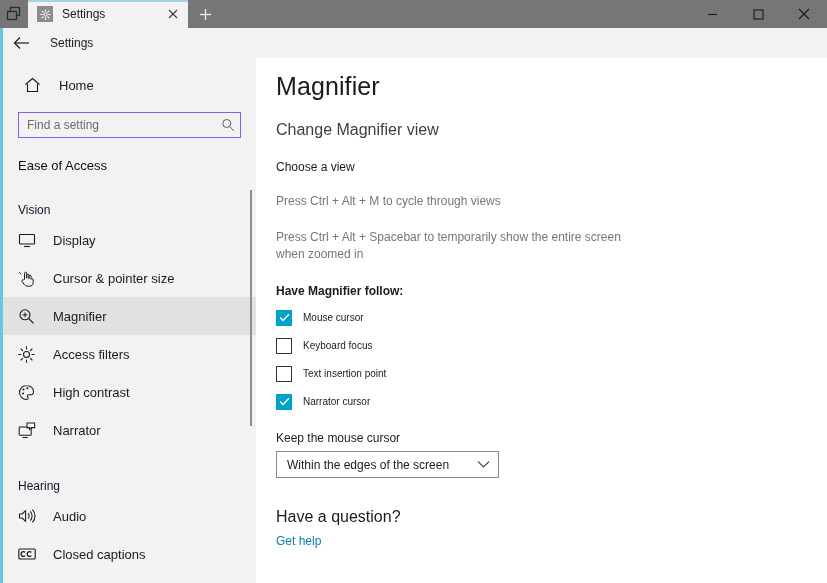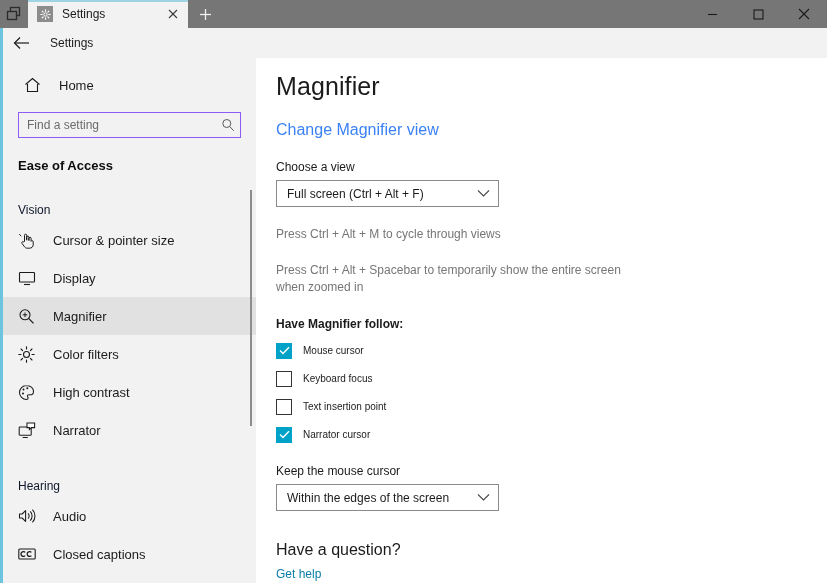--- a/index.html
+++ b/index.html
@@ -176,21 +176,21 @@
   }
   .searchbox input::placeholder { color: #6b6b6b; }
   .search-ic {
     width: 24px; height: 24px;
     display: flex; align-items: center; justify-content: center;
     flex: 0 0 auto;
   }
 
   .section-header {
     font-size: 13px;
-    font-weight: bold;
+    font-weight: normal;
     color: #0d0d0d;
     padding: 0 15px;
     margin-top: 20px;
   }
 
   .group-label {
     font-size: 12px;
     color: #0f172a;
     padding: 0 15px;
     margin-top: 30px;
@@ -238,21 +238,21 @@
   .page-title {
     font-size: 25px;
     color: #1b1b1b;
     font-weight: normal;
     margin-top: 14px;
     letter-spacing: .1px;
   }
 
   .subhead {
     font-size: 16px;
-    color: #3b82f6;
+    color: #404040;
     font-weight: normal;
     margin-top: 20px;
   }
 
   .field-label {
     font-size: 12px;
     color: #1b1b1b;
     margin-top: 21px;
   }
 
@@ -444,36 +444,36 @@
         </svg>
       </span>
     </div>
 
     <div class="section-header">Ease of Access</div>
 
     <div class="group-label">Vision</div>
 
     <div class="nav-item">
       <span class="ic">
+        <svg width="18" height="16" viewBox="0 0 18 16">
+          <rect x="1.5" y="2.5" width="15" height="9.5" rx="0.7" fill="none" stroke="#1b1b1b" stroke-width="1.1"></rect>
+          <line x1="6" y1="14.5" x2="12" y2="14.5" stroke="#1b1b1b" stroke-width="1.1"></line>
+        </svg>
+      </span>
+      <span class="lbl">Display</span>
+    </div>
+
+    <div class="nav-item">
+      <span class="ic">
         <svg width="18" height="17" viewBox="0 0 18 17">
           <path d="M6.5 9.5 V3.3 a1.1 1.1 0 0 1 2.2 0 V8.2 V5.2 a1.1 1.1 0 0 1 2.2 0 V8.6 V6.4 a1.1 1.1 0 0 1 2.2 0 V9.3 a1.1 1.1 0 0 1 2.1 .4 v3.1 c0 2-1.6 3.4-3.6 3.4 h-2.3 c-1.6 0-2.4-.8-3.3-2.1 L4 11.4 a1.15 1.15 0 0 1 1.7-1.5 z" fill="none" stroke="#1b1b1b" stroke-width="1"></path>
           <line x1="1.2" y1="2.2" x2="3.3" y2="4.2" stroke="#1b1b1b" stroke-width="1"></line>
         </svg>
       </span>
       <span class="lbl">Cursor &amp; pointer size</span>
-    </div>
-
-    <div class="nav-item">
-      <span class="ic">
-        <svg width="18" height="16" viewBox="0 0 18 16">
-          <rect x="1.5" y="2.5" width="15" height="9.5" rx="0.7" fill="none" stroke="#1b1b1b" stroke-width="1.1"></rect>
-          <line x1="6" y1="14.5" x2="12" y2="14.5" stroke="#1b1b1b" stroke-width="1.1"></line>
-        </svg>
-      </span>
-      <span class="lbl">Display</span>
     </div>
 
     <div class="nav-item selected">
       <span class="ic">
         <svg width="17" height="17" viewBox="0 0 17 17">
           <circle cx="7" cy="6.8" r="5" fill="none" stroke="#1b1b1b" stroke-width="1.1"></circle>
           <line x1="10.6" y1="10.4" x2="15.5" y2="15.4" stroke="#1b1b1b" stroke-width="1.3"></line>
           <line x1="7" y1="4.5" x2="7" y2="9.1" stroke="#1b1b1b" stroke-width="1"></line>
           <line x1="4.7" y1="6.8" x2="9.3" y2="6.8" stroke="#1b1b1b" stroke-width="1"></line>
         </svg>
@@ -490,21 +490,21 @@
             <line x1="8.5" y1="14" x2="8.5" y2="16.2"></line>
             <line x1="0.8" y1="8.5" x2="3" y2="8.5"></line>
             <line x1="14" y1="8.5" x2="16.2" y2="8.5"></line>
             <line x1="3" y1="3" x2="4.6" y2="4.6"></line>
             <line x1="12.4" y1="12.4" x2="14" y2="14"></line>
             <line x1="14" y1="3" x2="12.4" y2="4.6"></line>
             <line x1="4.6" y1="12.4" x2="3" y2="14"></line>
           </g>
         </svg>
       </span>
-      <span class="lbl">Color filters</span>
+      <span class="lbl">Access filters</span>
     </div>
 
     <div class="nav-item">
       <span class="ic">
         <svg width="17" height="17" viewBox="0 0 17 17">
           <path d="M8.5 1.5 a7 7 0 1 0 0 14 c1.2 0 1.6-.7 1.6-1.4 0-.8-.7-1.3-.7-2 0-.8.6-1.3 1.5-1.3 h1.2 a3.4 3.4 0 0 0 3.4-3.4 C15.5 3.9 12.3 1.5 8.5 1.5 z" fill="none" stroke="#1b1b1b" stroke-width="1.05"></path>
           <circle cx="5.5" cy="5.5" r="1" fill="#1b1b1b"></circle>
           <circle cx="5" cy="9.6" r="1" fill="#1b1b1b"></circle>
           <circle cx="9.3" cy="4.3" r="1" fill="#1b1b1b"></circle>
         </svg>
@@ -552,28 +552,20 @@
   </div>
 
   <div class="main">
 
     <h1 class="page-title">Magnifier</h1>
 
     <h2 class="subhead">Change Magnifier view</h2>
 
     <div class="field-label">Choose a view</div>
 
-    <div class="combo">
-      <span class="val">Full screen (Ctrl + Alt + F)</span>
-      <span class="chev">
-        <svg width="13" height="9" viewBox="0 0 13 9">
-          <polyline points="1,1.5 6.5,7 12,1.5" fill="none" stroke="#4a4a4a" stroke-width="1.1"></polyline>
-        </svg>
-      </span>
-    </div>
 
     <div class="hint">Press Ctrl + Alt + M to cycle through views</div>
 
     <div class="hint second">Press Ctrl + Alt + Spacebar to temporarily show the entire screen when zoomed in</div>
 
     <div class="bold-label">Have Magnifier follow:</div>
 
     <div class="checkrow">
       <span class="cb checked">
         <svg width="11" height="9" viewBox="0 0 11 9">

